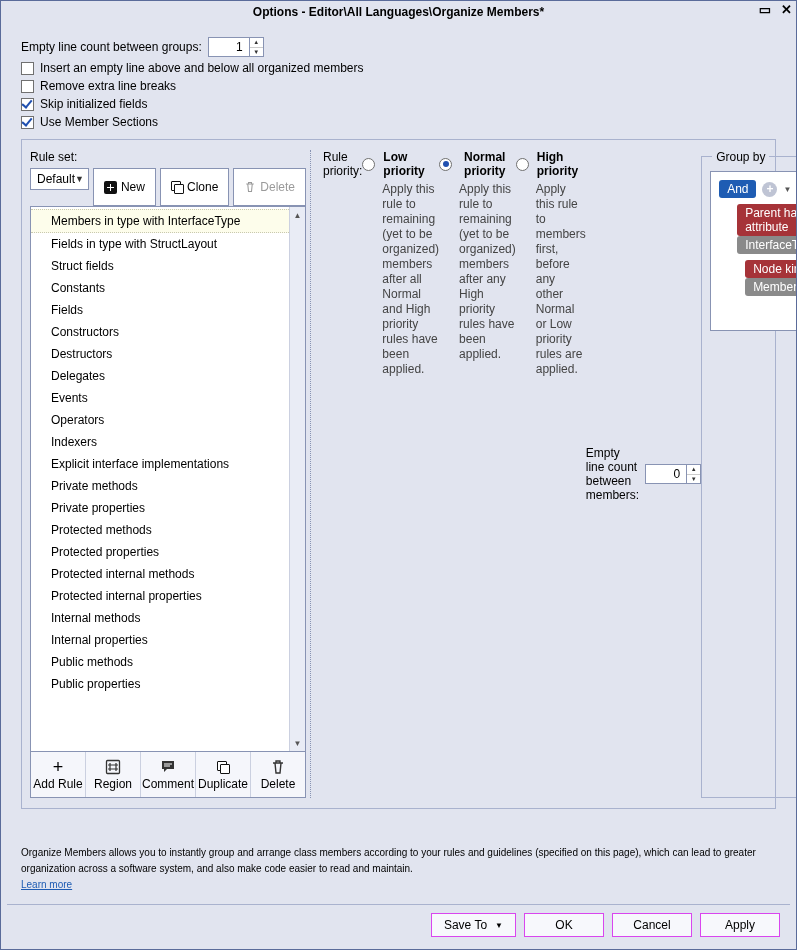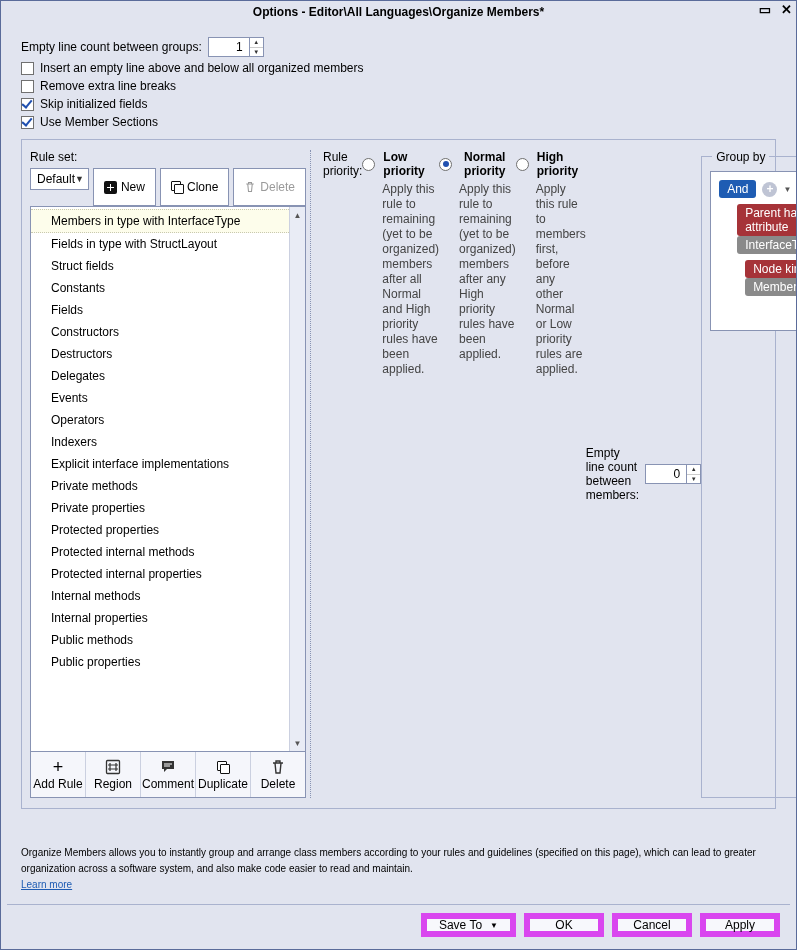--- a/index.html
+++ b/index.html
@@ -198,21 +198,21 @@
   .sort-btns{ display:flex; gap:4px; margin-top:-4px; margin-bottom:4px;}
   
   .footer-desc{ position:absolute; left:20px; right:20px; bottom:56px; font-size:10px; line-height:16px;}
   .footer-desc a{ color:#1E5CB3; text-decoration:underline; cursor:pointer;}
   .bottom-sep{ position:absolute; left:6px; right:6px; bottom:44px; height:0; border-top:1px solid #A9B2CE;}
   
   .bottom-buttons{
     position:absolute; right:16px; bottom:12px; display:flex; gap:8px;
   }
   .bbtn{
-    border:6px solid #d946ef; background:#F7F8FC;
+    border:1px solid #d946ef; background:#F7F8FC;
     height:24px; min-width:80px; padding:0 12px;
     display:inline-flex; align-items:center; justify-content:center;
     font-size:12px; cursor:pointer;
   }
   .bbtn .caret{ font-size:8px; margin-left:8px;}
 </style>
 </head>
 <body>
 
 <div class="titlebar">
@@ -288,20 +288,21 @@
             <div class="item">Fields</div>
             <div class="item">Constructors</div>
             <div class="item">Destructors</div>
             <div class="item">Delegates</div>
             <div class="item">Events</div>
             <div class="item">Operators</div>
             <div class="item">Indexers</div>
             <div class="item">Explicit interface implementations</div>
             <div class="item">Private methods</div>
             <div class="item">Private properties</div>
+            <div class="item">Protected methods</div>
             <div class="item">Protected properties</div>
             <div class="item">Protected internal methods</div>
             <div class="item">Protected internal properties</div>
             <div class="item">Internal methods</div>
             <div class="item">Internal properties</div>
             <div class="item">Public methods</div>
             <div class="item">Public properties</div>
           </div>
         <div class="scrollbar">
           <div class="sbtn">▲</div>

